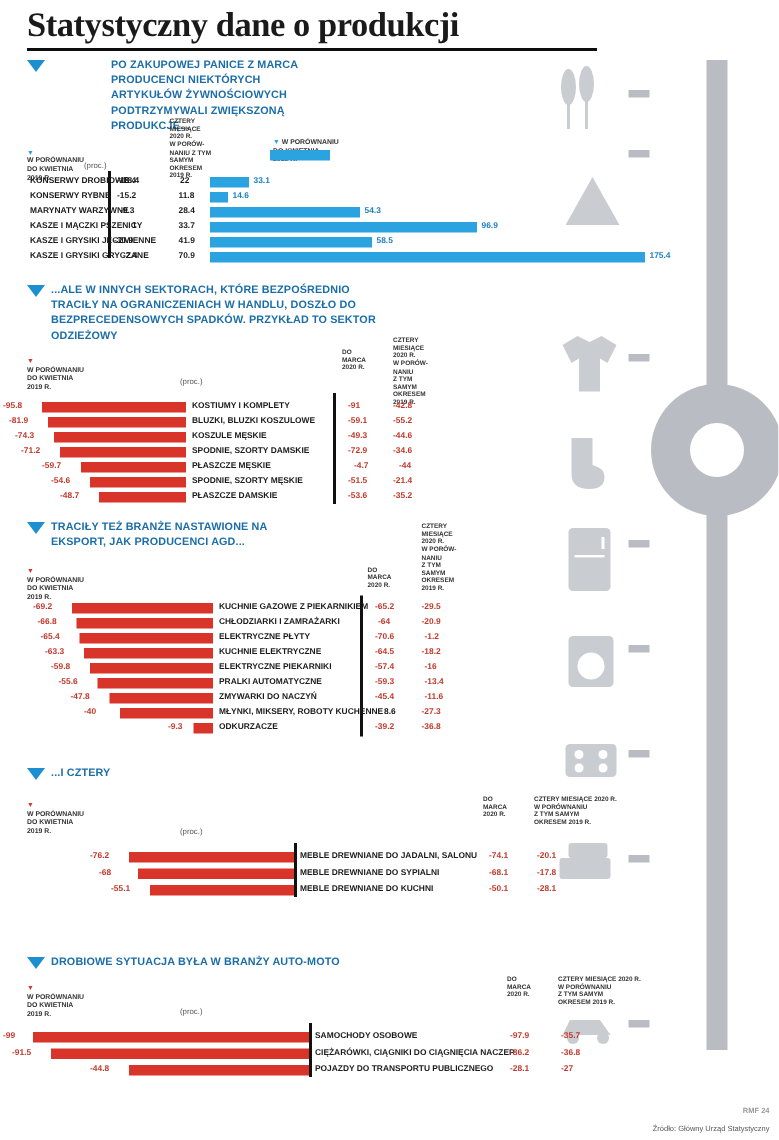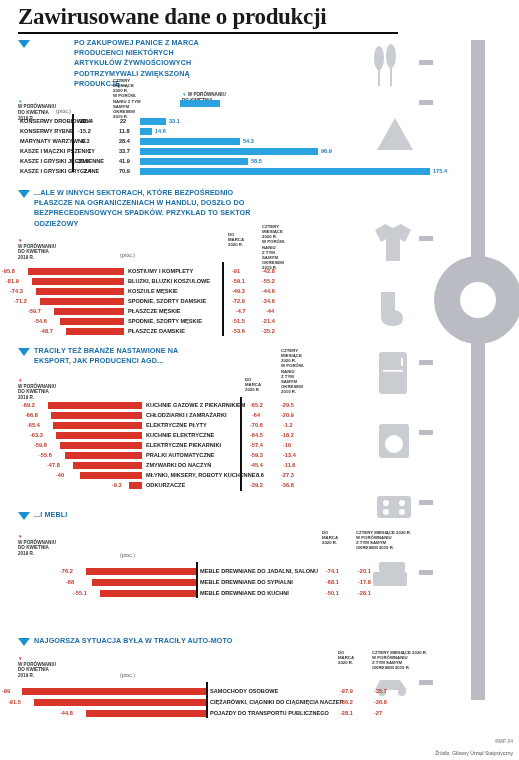--- a/index.html
+++ b/index.html
@@ -40,21 +40,21 @@
 
   .source{position:absolute;right:6px;bottom:4px;font-size:5px;color:#555;}
   .rmf{position:absolute;right:6px;bottom:16px;font-size:5px;color:#999;font-weight:bold;}
 
   
   .deco{position:absolute;right:0;top:0;width:160px;height:760px;}
 </style>
 </head>
 <body>
 
-<div class="title">Zawirusowane dane o produkcji</div>
+<div class="title">Statystyczny dane o produkcji</div>
 <div class="rule"></div>
 
 <svg class="deco" viewBox="0 0 160 760" xmlns="http://www.w3.org/2000/svg">
   <rect x="112" y="40" width="14" height="660" fill="#b9bdc3"></rect>
   <circle cx="119" cy="300" r="44" fill="#b9bdc3"></circle>
   <circle cx="119" cy="300" r="18" fill="#ffffff"></circle>
   <g fill="#b9bdc3">
     <rect x="60" y="236" width="14" height="5"></rect>
       <rect x="60" y="360" width="14" height="5"></rect>
     <rect x="60" y="430" width="14" height="5"></rect>
@@ -163,21 +163,21 @@
 <div class="bar blue" style="left:140px;top:158px;width:108px;"></div>
 <div style="position:absolute;left:251px;top:158px;font-size:5.6px;font-weight:bold;color:#1b7fc0;">58.5</div>
 
 <div style="position:absolute;left:20px;top:168px;font-size:5.6px;font-weight:bold;">KASZE I GRYSIKI GRYCZANE</div>
 <div style="position:absolute;left:82px;top:168px;font-size:5.6px;font-weight:bold;">-2.4</div>
 <div style="position:absolute;left:119px;top:168px;font-size:5.6px;font-weight:bold;">70.9</div>
 <div class="bar blue" style="left:140px;top:168px;width:290px;"></div>
 <div style="position:absolute;left:433px;top:168px;font-size:5.6px;font-weight:bold;color:#1b7fc0;">175.4</div>
 
 <div class="tri tri-blue" style="left:18px;top:190px;"></div>
-<div class="sec-head" style="left:34px;top:188px;width:230px;">...ALE W INNYCH SEKTORACH, KTÓRE BEZPOŚREDNIO PŁASZCZE NA OGRANICZENIACH W HANDLU, DOSZŁO DO BEZPRECEDENSOWYCH SPADKÓW. PRZYKŁAD TO SEKTOR ODZIEŻOWY</div>
+<div class="sec-head" style="left:34px;top:188px;width:230px;">...ALE W INNYCH SEKTORACH, KTÓRE BEZPOŚREDNIO TRACIŁY NA OGRANICZENIACH W HANDLU, DOSZŁO DO BEZPRECEDENSOWYCH SPADKÓW. PRZYKŁAD TO SEKTOR ODZIEŻOWY</div>
 
 <div class="legend" style="left:18px;top:238px;width:58px;">
   <span style="color:#d03a2b;">▼</span><br><span style="white-space:pre-line;">W PORÓWNANIU
 DO KWIETNIA
 2019 R.</span>
 </div>
 <div class="proc" style="left:120px;top:252px;">(proc.)</div>
 <div class="hdrcol" style="left:228px;top:232px;width:28px;white-space:pre-line;">DO
 MARCA
 2020 R.</div>
@@ -304,21 +304,21 @@
 <div style="position:absolute;left:256px;top:472px;font-size:5.6px;font-weight:bold;color:#111;">8.6</div>
 <div style="position:absolute;left:281px;top:472px;font-size:5.6px;font-weight:bold;color:#c0392b;">-27.3</div>
 
 <div style="position:absolute;left:112px;top:482px;font-size:5.6px;font-weight:bold;color:#c0392b;">-9.3</div>
 <div class="bar red" style="left:129px;top:482px;width:13px;"></div>
 <div style="position:absolute;left:146px;top:482px;font-size:5.6px;font-weight:bold;">ODKURZACZE</div>
 <div style="position:absolute;left:250px;top:482px;font-size:5.6px;font-weight:bold;color:#c0392b;">-39.2</div>
 <div style="position:absolute;left:281px;top:482px;font-size:5.6px;font-weight:bold;color:#c0392b;">-36.8</div>
 
 <div class="tri tri-blue" style="left:18px;top:512px;"></div>
-<div class="sec-head" style="left:34px;top:510px;width:120px;">...I MEBLI</div>
+<div class="sec-head" style="left:34px;top:510px;width:120px;">...I CZTERY</div>
 
 <div class="legend" style="left:18px;top:534px;width:58px;">
   <span style="color:#d03a2b;">▼</span><br><span style="white-space:pre-line;">W PORÓWNANIU
 DO KWIETNIA
 2019 R.</span>
 </div>
 <div class="proc" style="left:120px;top:552px;">(proc.)</div>
 <div class="hdrcol" style="left:322px;top:530px;width:28px;white-space:pre-line;">DO
 MARCA
 2020 R.</div>
@@ -340,21 +340,21 @@
 <div style="position:absolute;left:326px;top:579px;font-size:5.6px;font-weight:bold;color:#c0392b;">-68.1</div>
 <div style="position:absolute;left:358px;top:579px;font-size:5.6px;font-weight:bold;color:#c0392b;">-17.8</div>
 
 <div style="position:absolute;left:74px;top:590px;font-size:5.6px;font-weight:bold;color:#c0392b;">-55.1</div>
 <div class="bar red" style="left:100px;top:590px;width:96px;"></div>
 <div style="position:absolute;left:200px;top:590px;font-size:5.6px;font-weight:bold;">MEBLE DREWNIANE DO KUCHNI</div>
 <div style="position:absolute;left:326px;top:590px;font-size:5.6px;font-weight:bold;color:#c0392b;">-50.1</div>
 <div style="position:absolute;left:358px;top:590px;font-size:5.6px;font-weight:bold;color:#c0392b;">-28.1</div>
 
 <div class="tri tri-blue" style="left:18px;top:638px;"></div>
-<div class="sec-head" style="left:34px;top:636px;width:250px;">NAJGORSZA SYTUACJA BYŁA W TRACIŁY AUTO-MOTO</div>
+<div class="sec-head" style="left:34px;top:636px;width:250px;">DROBIOWE SYTUACJA BYŁA W BRANŻY AUTO-MOTO</div>
 
 <div class="legend" style="left:18px;top:656px;width:58px;">
   <span style="color:#d03a2b;">▼</span><br><span style="white-space:pre-line;">W PORÓWNANIU
 DO KWIETNIA
 2019 R.</span>
 </div>
 <div class="proc" style="left:120px;top:672px;">(proc.)</div>
 <div class="hdrcol" style="left:338px;top:650px;width:28px;white-space:pre-line;">DO
 MARCA
 2020 R.</div>

